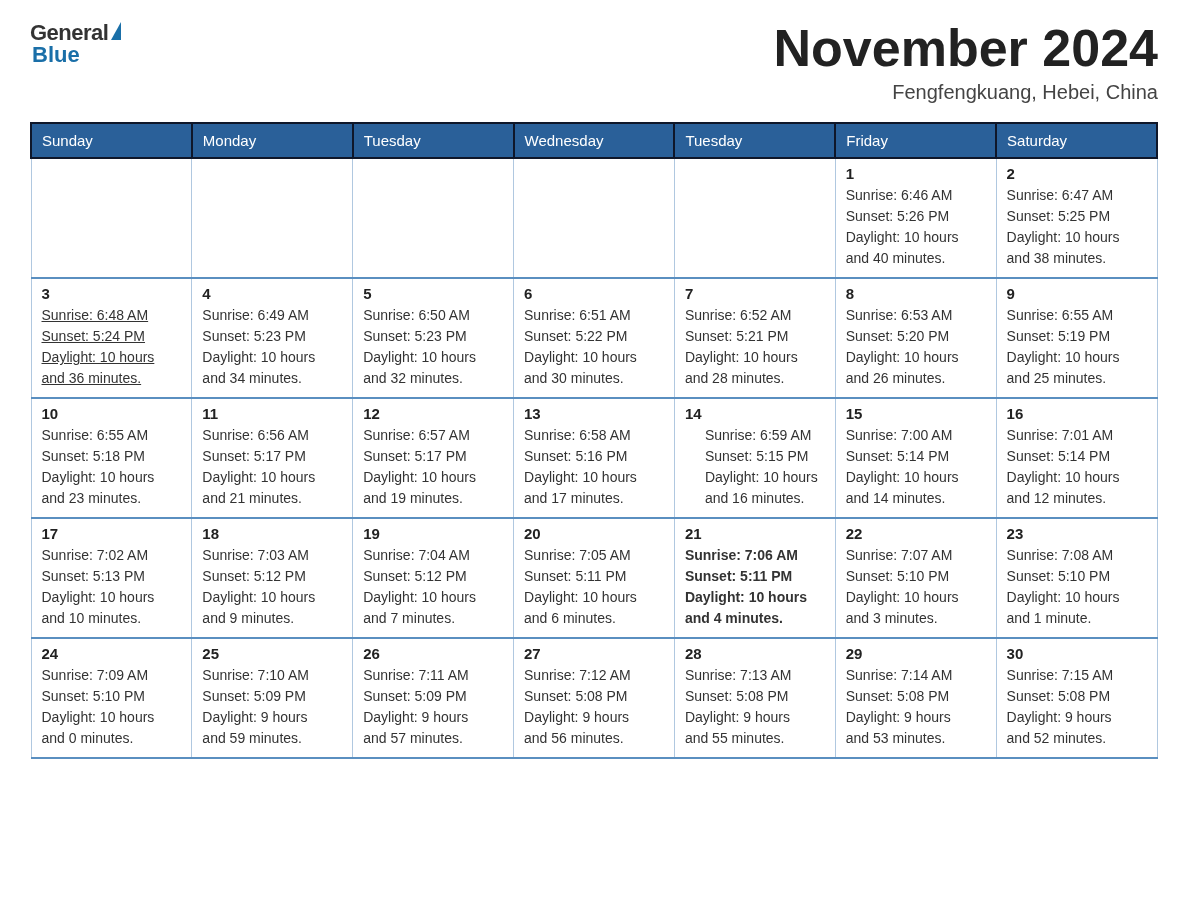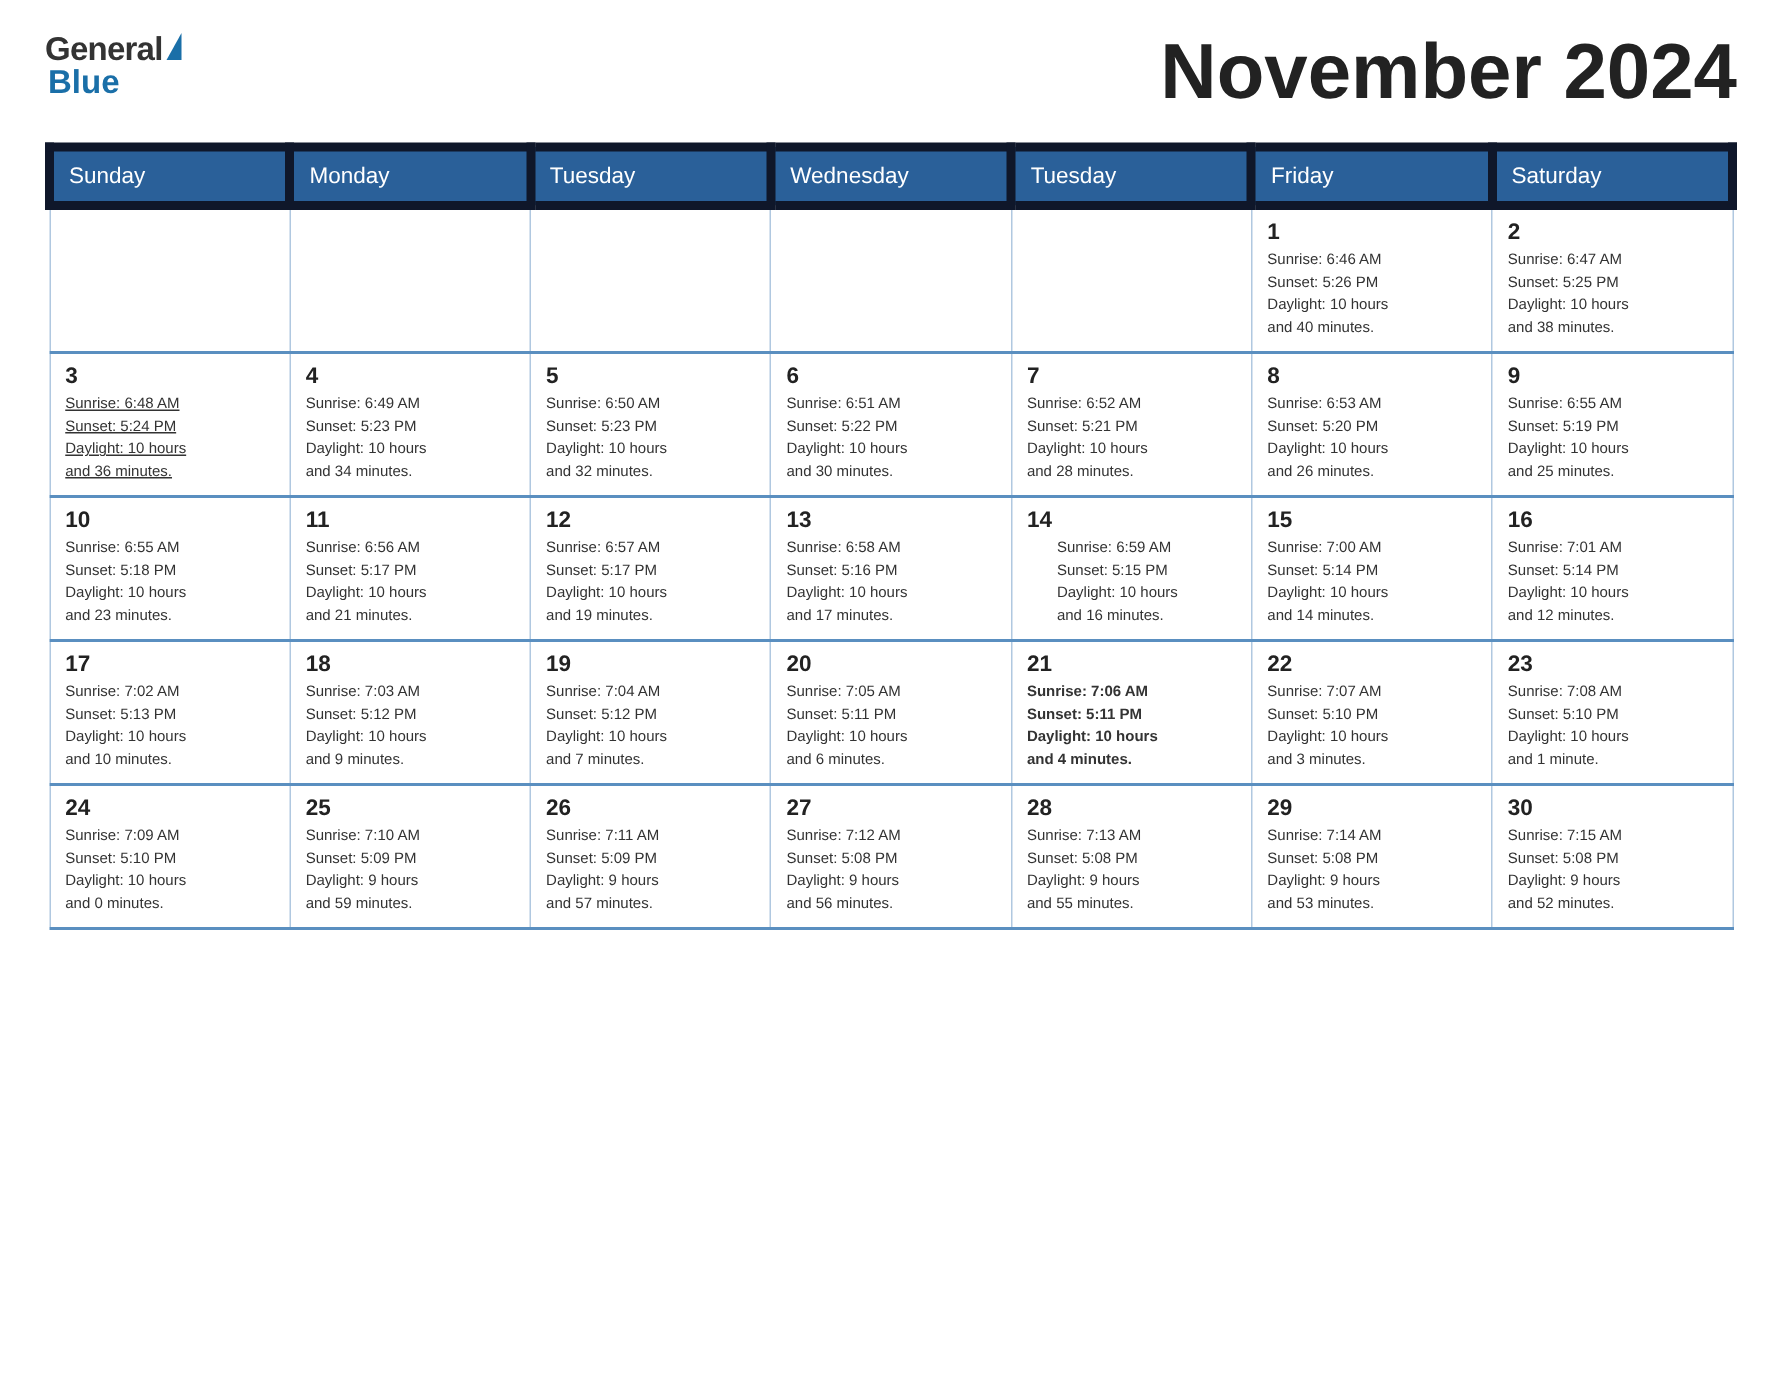--- a/index.html
+++ b/index.html
@@ -64,21 +64,21 @@
       border-collapse: collapse;
       border: 1.5px solid #5a8fc0;
     }
     .calendar th {
       background: #2a6099;
       color: #fff;
       font-size: 15px;
       font-weight: normal;
       padding: 8px 10px;
       text-align: left;
-      border: 6px solid #0f172a;
+      border: 2px solid #0f172a;
     }
     .calendar td {
       vertical-align: top;
       padding: 6px 10px 8px 10px;
       border: 1px solid #b0c8e0;
       font-size: 13px;
       color: #333;
       background: #fff;
       min-height: 90px;
       width: 14.28%;
@@ -87,41 +87,42 @@
       border-bottom: 2px solid #5a8fc0;
     }
     .day-number {
       font-size: 15px;
       font-weight: bold;
       color: #222;
       display: block;
       margin-bottom: 3px;
     }
     .day-info {
-      font-size: 10px;
+      font-size: 14px;
       color: #333;
       line-height: 1.5;
     }
     .empty-cell {
       background: #f9f9f9;
     }
   </style>
 </head>
 <body>
 
 <div class="header">
   <div class="logo">
     <div class="logo-top">
       <span class="logo-general">General</span>
       <div class="logo-arrow"></div>
     </div>
     <span class="logo-line2">Blue</span>
   </div>
   <div class="title-block">
     <div class="month-title">November 2024</div>
+    <div class="location">Fengfengkuang, Hebei, China</div>
   </div>
 </div>
 
 <table class="calendar">
   <thead>
     <tr>
     <th>Sunday</th>
         <th>Monday</th>
         <th>Tuesday</th>
         <th>Wednesday</th>

